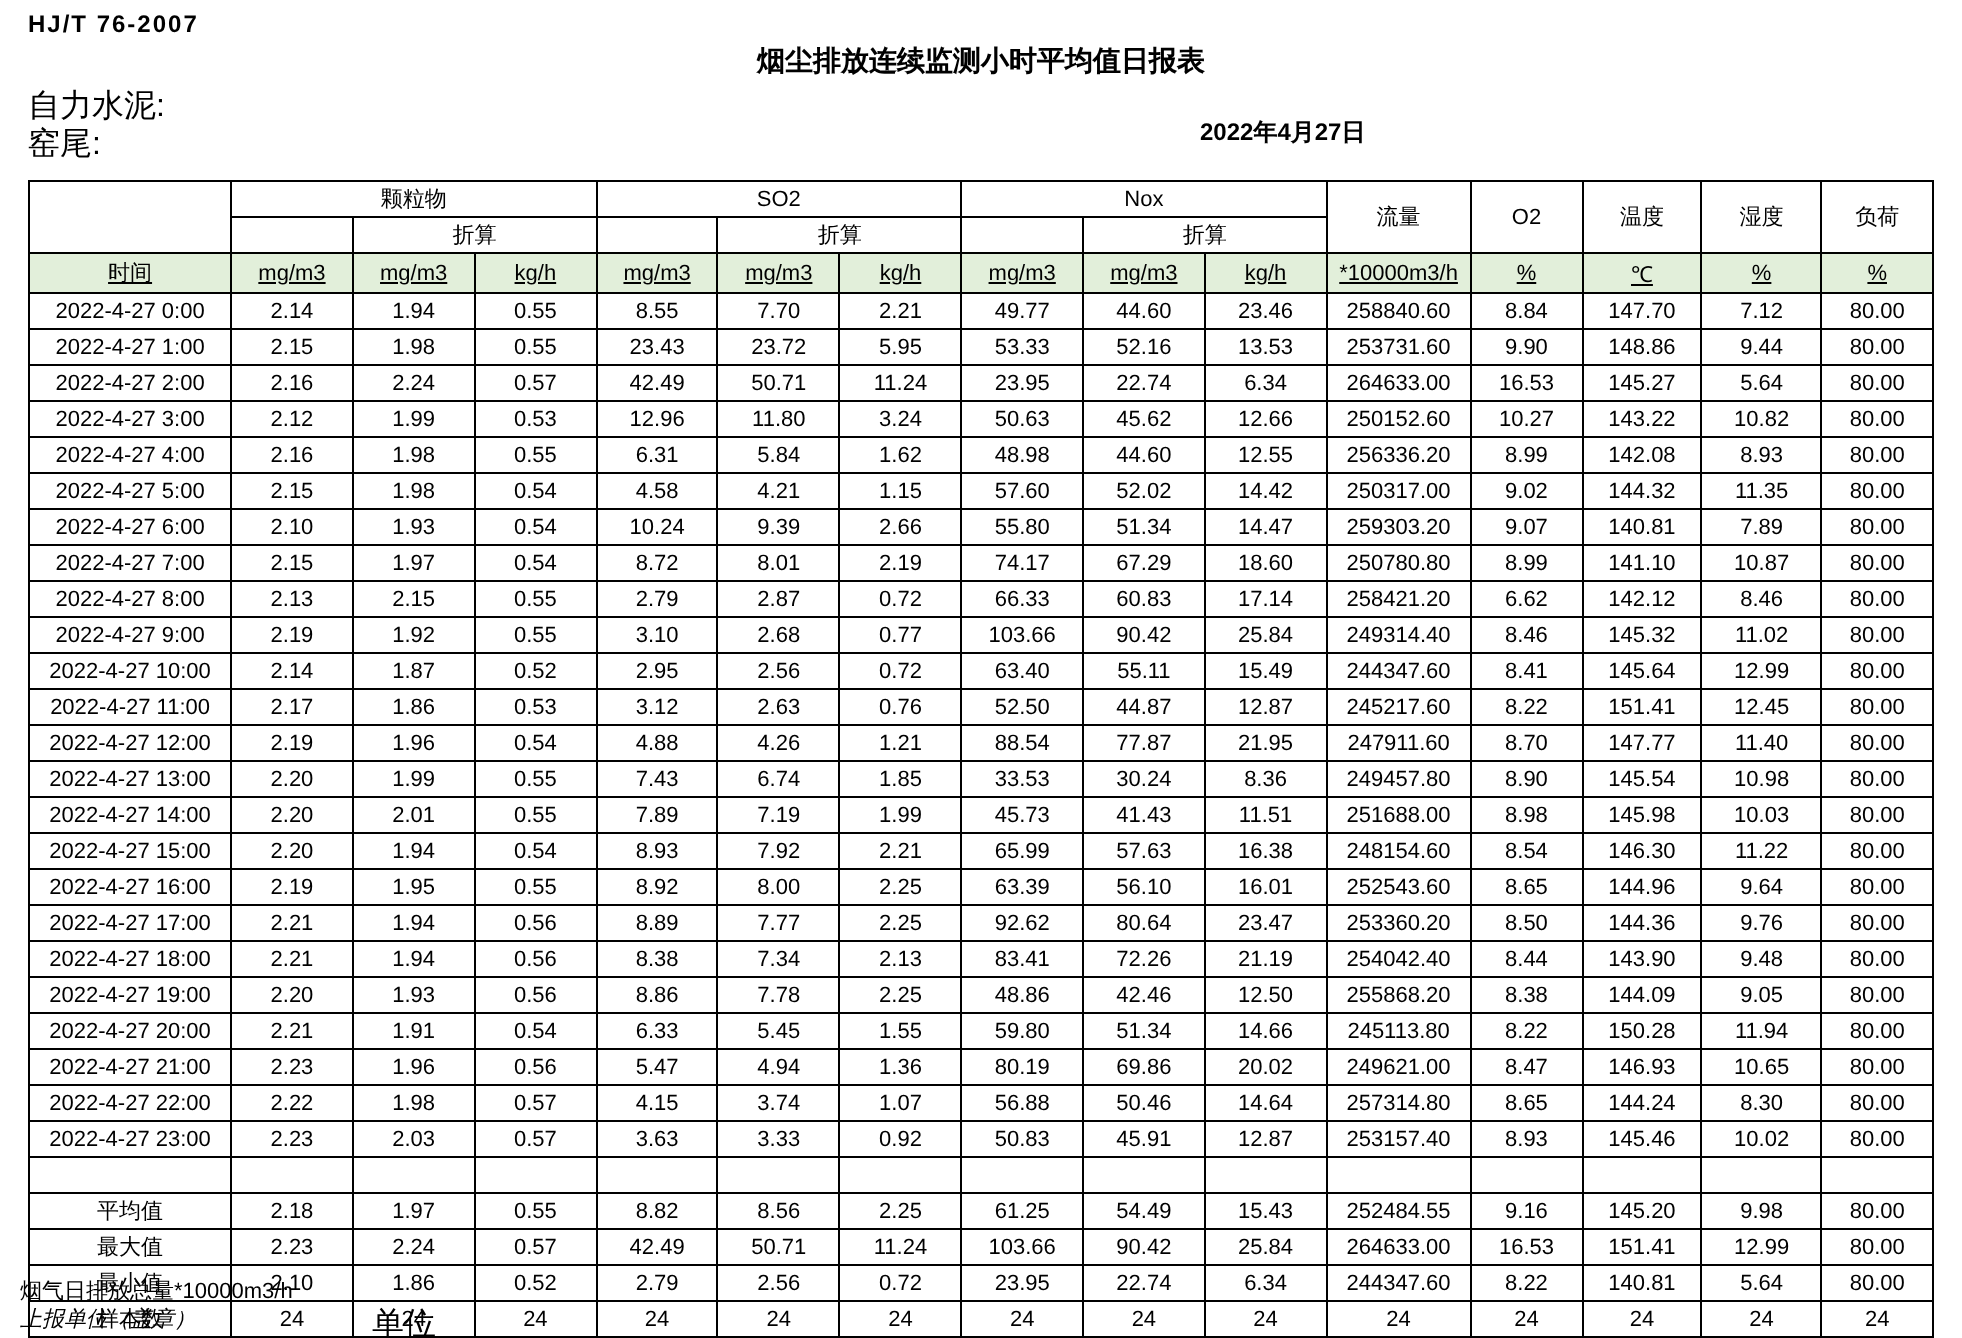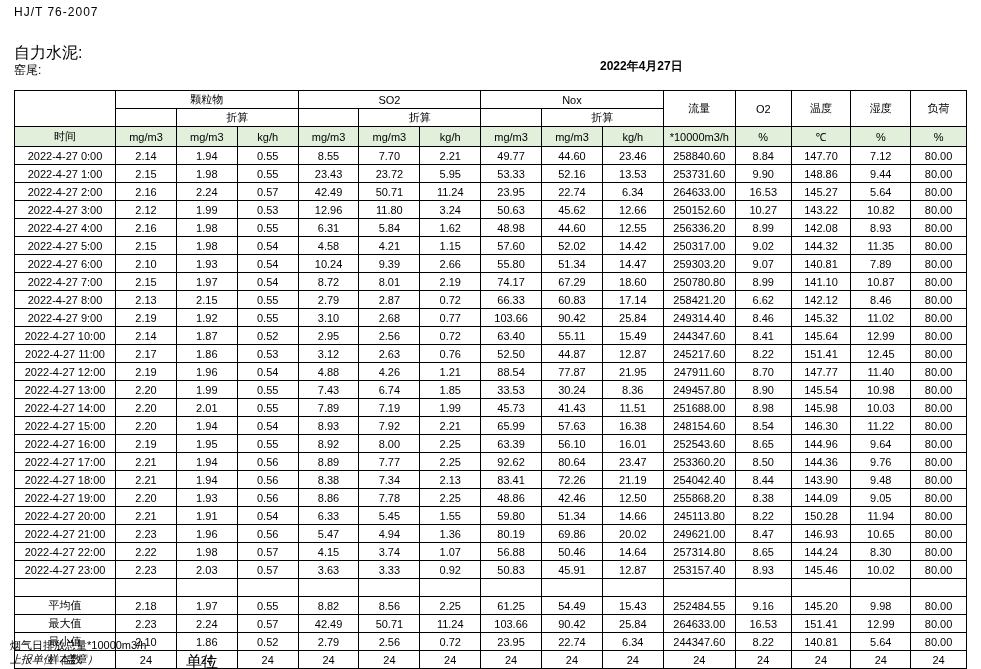--- a/index.html
+++ b/index.html
@@ -18,21 +18,21 @@
   }
   .page {
     position: relative;
     width: 981px;
     height: 669px;
   }
   .std-no {
     position: absolute;
     left: 14px;
     top: 5px;
-    font-weight: normal;
+    font-weight: bold;
     font-size: 12px;
     letter-spacing: 1px;
   }
   .doc-title {
     position: absolute;
     left: 0;
     top: 22px;
     width: 981px;
     text-align: center;
     font-weight: bold;
@@ -41,21 +41,21 @@
   .company {
     position: absolute;
     left: 14px;
     top: 43px;
     font-size: 16px;
   }
   .facility {
     position: absolute;
     left: 14px;
     top: 62px;
-    font-size: 12px;
+    font-size: 16px;
   }
   .report-date {
     position: absolute;
     left: 600px;
     top: 58px;
     font-size: 12px;
     font-weight: bold;
   }
   table.main {
     position: absolute;
@@ -74,20 +74,21 @@
     padding: 0 2px;
     white-space: nowrap;
     overflow: hidden;
   }
   td.hdr-group {
     height: 20px;
   }
   tr.unit-row td {
     background: #e2efda;
     height: 19px;
+    text-decoration: underline;
   }
   td.time-cell {
     text-align: left;
     padding-left: 4px;
     margin-top: 45px;
   }
   td.blank-row {
     height: 12px;
     border-left: 1px solid #000;
     border-right: 1px solid #000;
@@ -120,20 +121,21 @@
   .col-temp { width: 58px; }
   .col-hum  { width: 58px; }
   .col-load { width: 54px; }
 </style>
 </head>
 <body>
 
 <div class="page">
 
   <div class="std-no">HJ/T  76-2007</div>
+  <div class="doc-title">烟尘排放连续监测小时平均值日报表</div>
   <div class="company">自力水泥:</div>
   <div class="facility">窑尾:</div>
   <div class="report-date">2022年4月27日</div>
 
   <table class="main">
     <colgroup>
       <col class="col-time">
         <col class="col-num">
         <col class="col-num">
         <col class="col-num">

